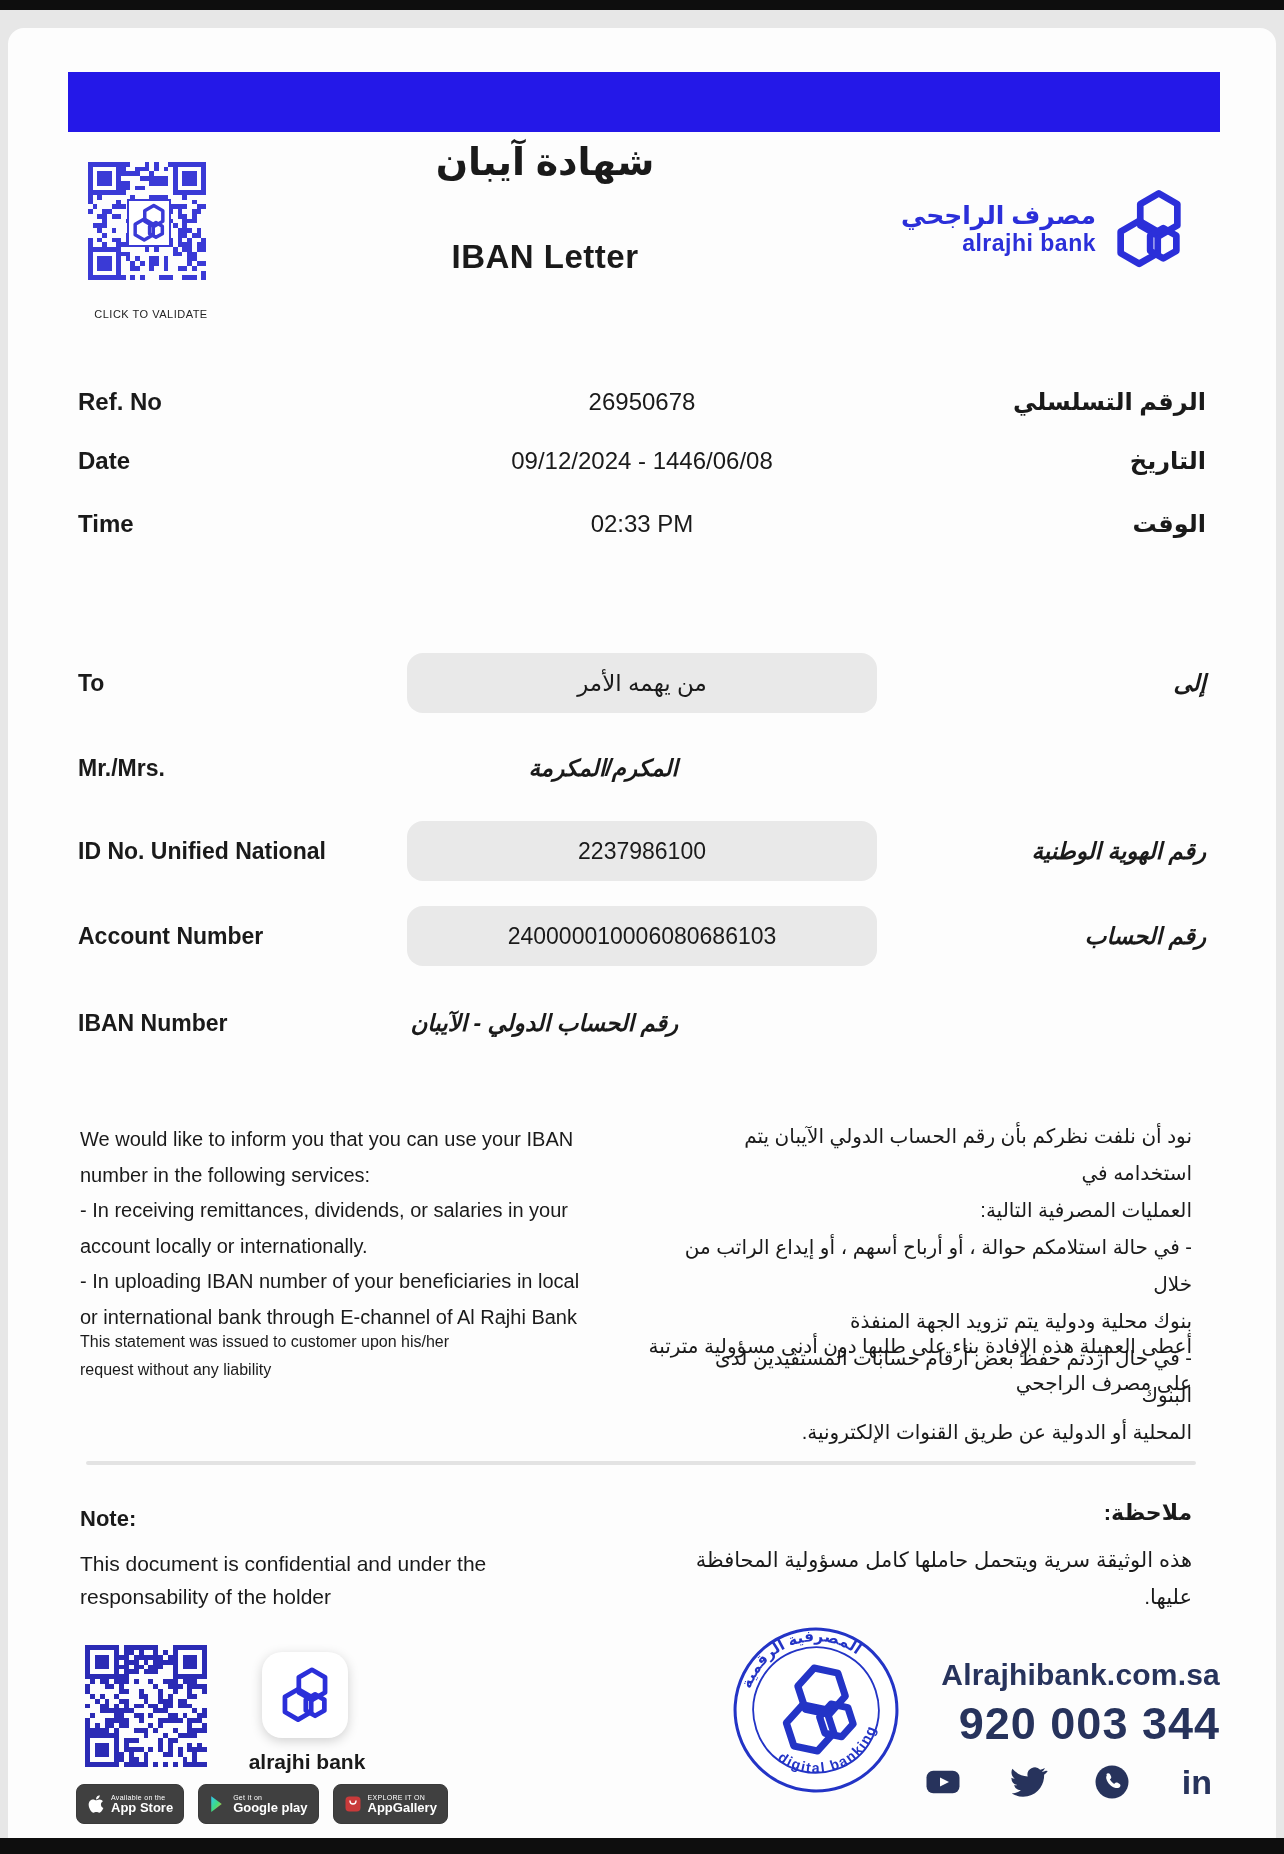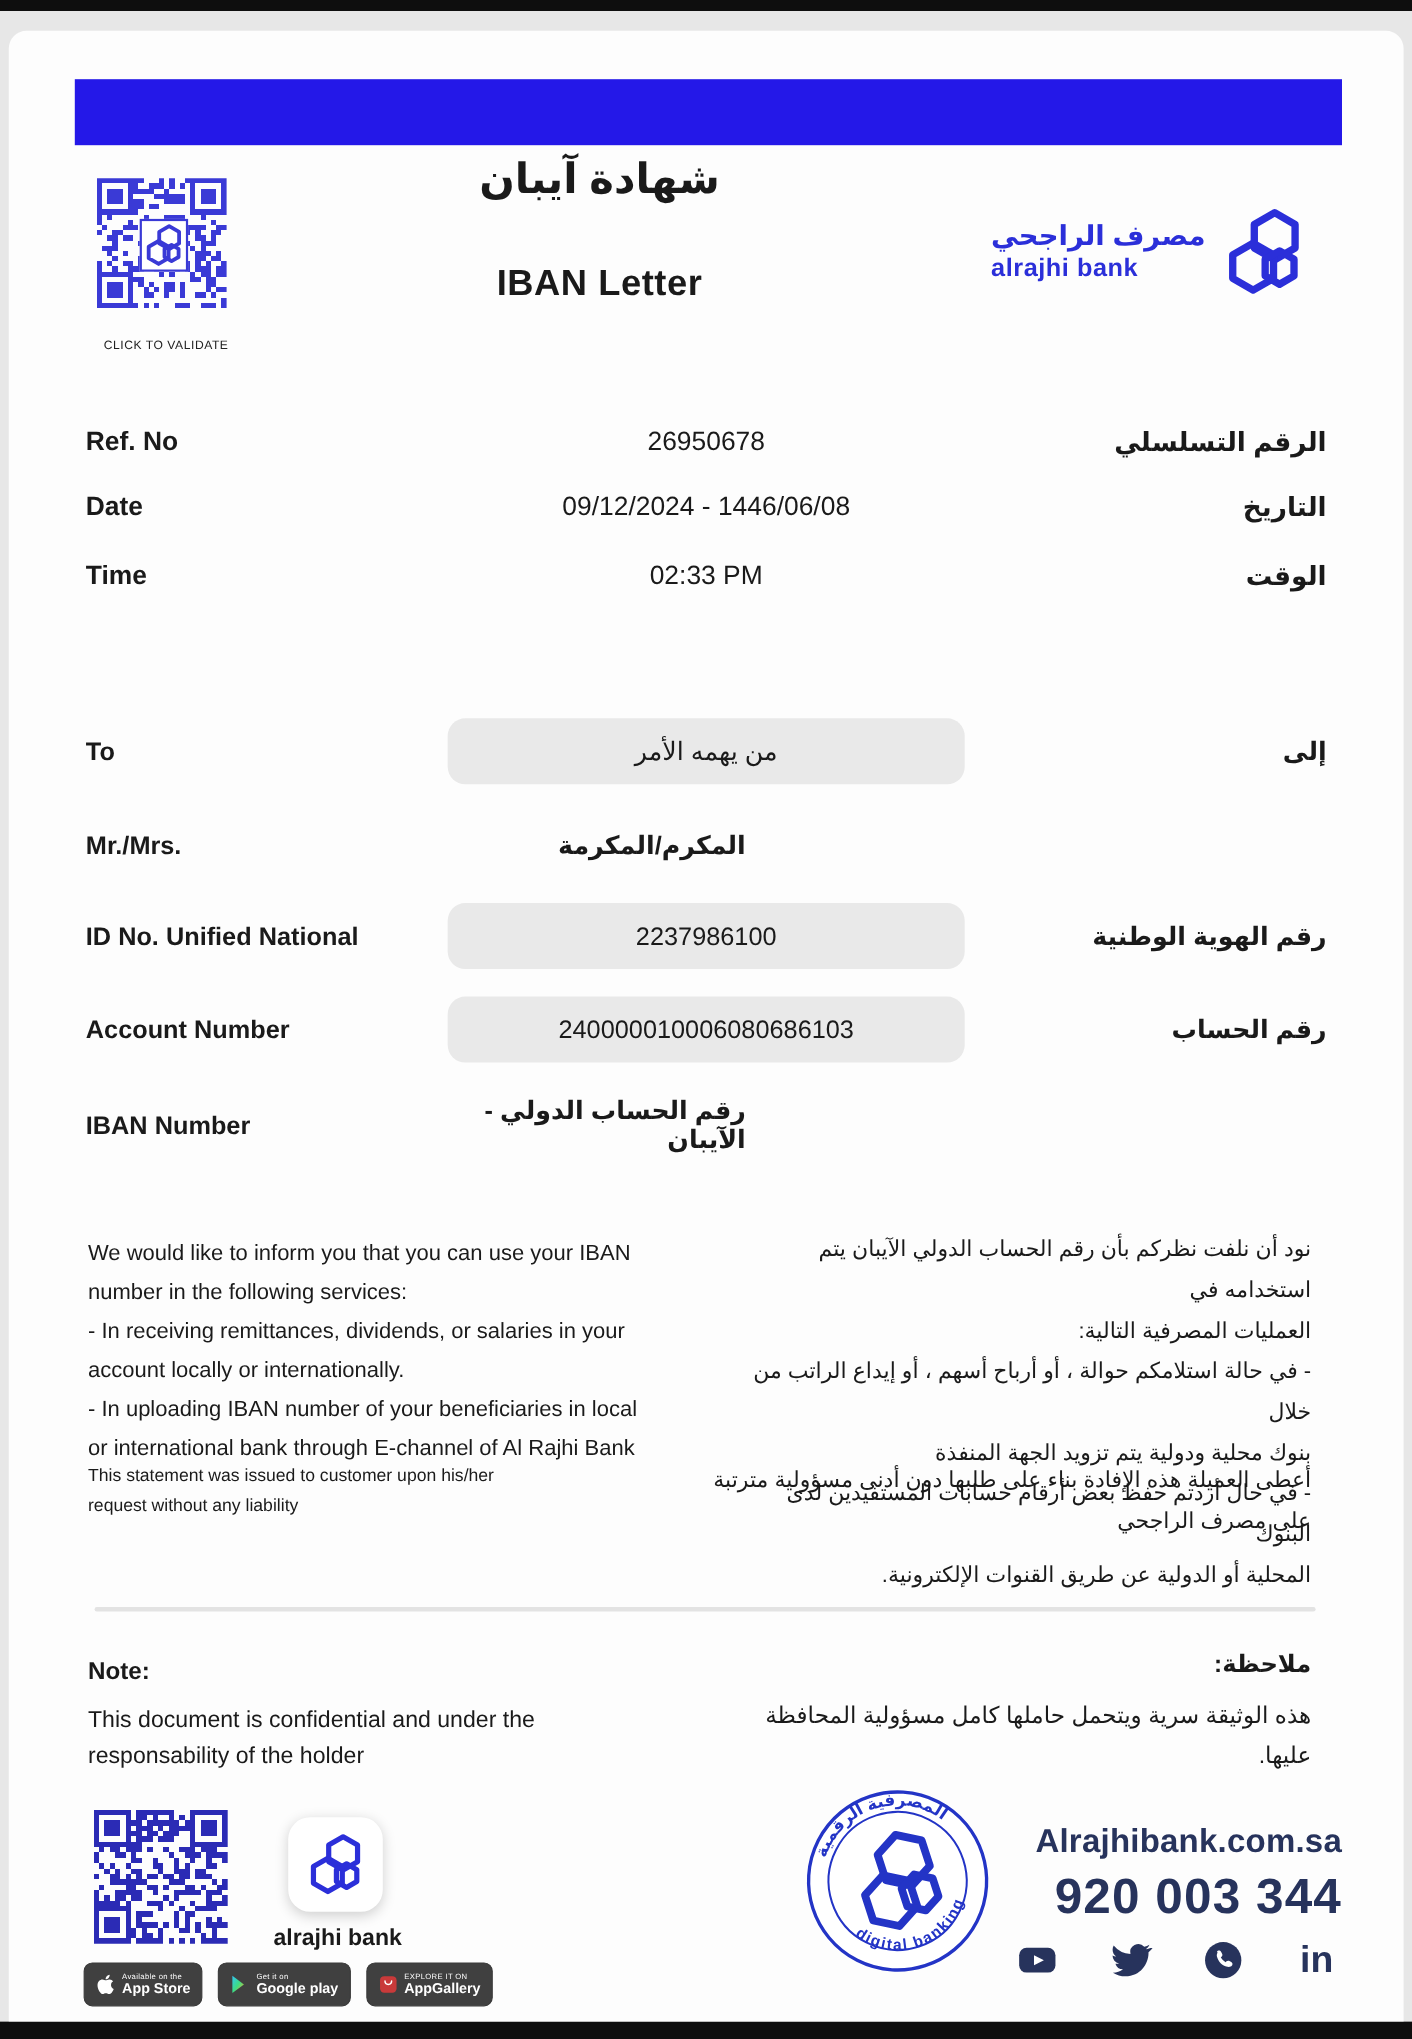--- a/index.html
+++ b/index.html
@@ -13,40 +13,40 @@
   .blue-bar{position:absolute;left:60px;top:44px;width:1152px;height:60px;background:#2418e8;}
 
   
   .qr-box{position:absolute;left:80px;top:134px;width:118px;height:118px;}
   .qr-box svg{width:100%;height:100%;display:block;}
   .qr-logo-hole{position:absolute;left:39px;top:37px;width:40px;height:44px;background:#fff;border:2px solid #3a3ad6;display:flex;align-items:center;justify-content:center;}
   .qr-caption{position:absolute;left:58px;top:280px;width:170px;text-align:center;font-size:11px;letter-spacing:.5px;color:#222;}
   .title-ar{position:absolute;left:337px;top:112px;width:400px;text-align:center;font-size:38px;font-weight:bold;direction:rtl;}
   .title-en{position:absolute;left:337px;top:210px;width:400px;text-align:center;font-size:33px;font-weight:bold;letter-spacing:.5px;}
   .logo{position:absolute;right:86px;top:158px;display:flex;align-items:center;gap:12px;}
-  .logo-text{text-align:left;color:#2b2fd9;font-weight:bold;line-height:1.15;}
+  .logo-text{text-align:right;color:#2b2fd9;font-weight:bold;line-height:1.15;}
   .logo-ar{font-size:25px;direction:rtl;}
   .logo-en{font-size:23px;letter-spacing:.5px;}
   .logo-mark{width:82px;height:86px;}
 
   
   .meta-row{position:absolute;left:70px;width:1128px;height:36px;display:flex;align-items:center;font-size:24px;}
   .m-en{width:280px;font-weight:bold;}
   .m-val{flex:1;text-align:center;font-size:24px;}
   .m-ar{width:280px;text-align:right;font-weight:bold;direction:rtl;}
 
   .banner{position:absolute;left:88px;top:534px;width:1094px;height:54px;background:#2418e8;border-radius:22px;display:flex;align-items:center;}
   .banner span{color:#fff;font-weight:bold;font-size:23px;padding-left:34px;}
 
   
   .detail-row{position:absolute;left:70px;width:1128px;height:60px;display:flex;align-items:center;font-size:23px;}
   .d-en{width:300px;font-weight:bold;}
   .d-mid{flex:1;display:flex;justify-content:center;}
   .pill{width:470px;height:60px;background:#e9e9e9;border-radius:16px;display:flex;align-items:center;justify-content:center;font-size:23px;direction:rtl;}
-  .d-ar{width:300px;text-align:right;font-weight:bold;direction:rtl;}
+  .d-ar{width:300px;text-align:right;font-weight:bold;direction:rtl;font-style:italic;}
 
   
   .para-en{position:absolute;left:72px;top:1094px;width:520px;font-size:20px;line-height:1.78;white-space:pre-line;}
   .para-ar{position:absolute;right:84px;top:1090px;width:520px;font-size:20px;line-height:1.85;white-space:pre-line;direction:rtl;text-align:right;}
   .foot-en{position:absolute;left:72px;top:1300px;width:520px;font-size:16px;line-height:1.78;white-space:pre-line;}
   .foot-ar{position:absolute;right:84px;top:1300px;width:560px;font-size:20px;line-height:1.85;white-space:pre-line;direction:rtl;text-align:right;}
 
   .divider{position:absolute;left:78px;top:1433px;width:1110px;height:4px;background:#e3e3e3;border-radius:2px;}
 
   .note-lbl-en{position:absolute;left:72px;top:1478px;font-size:22px;font-weight:bold;}

